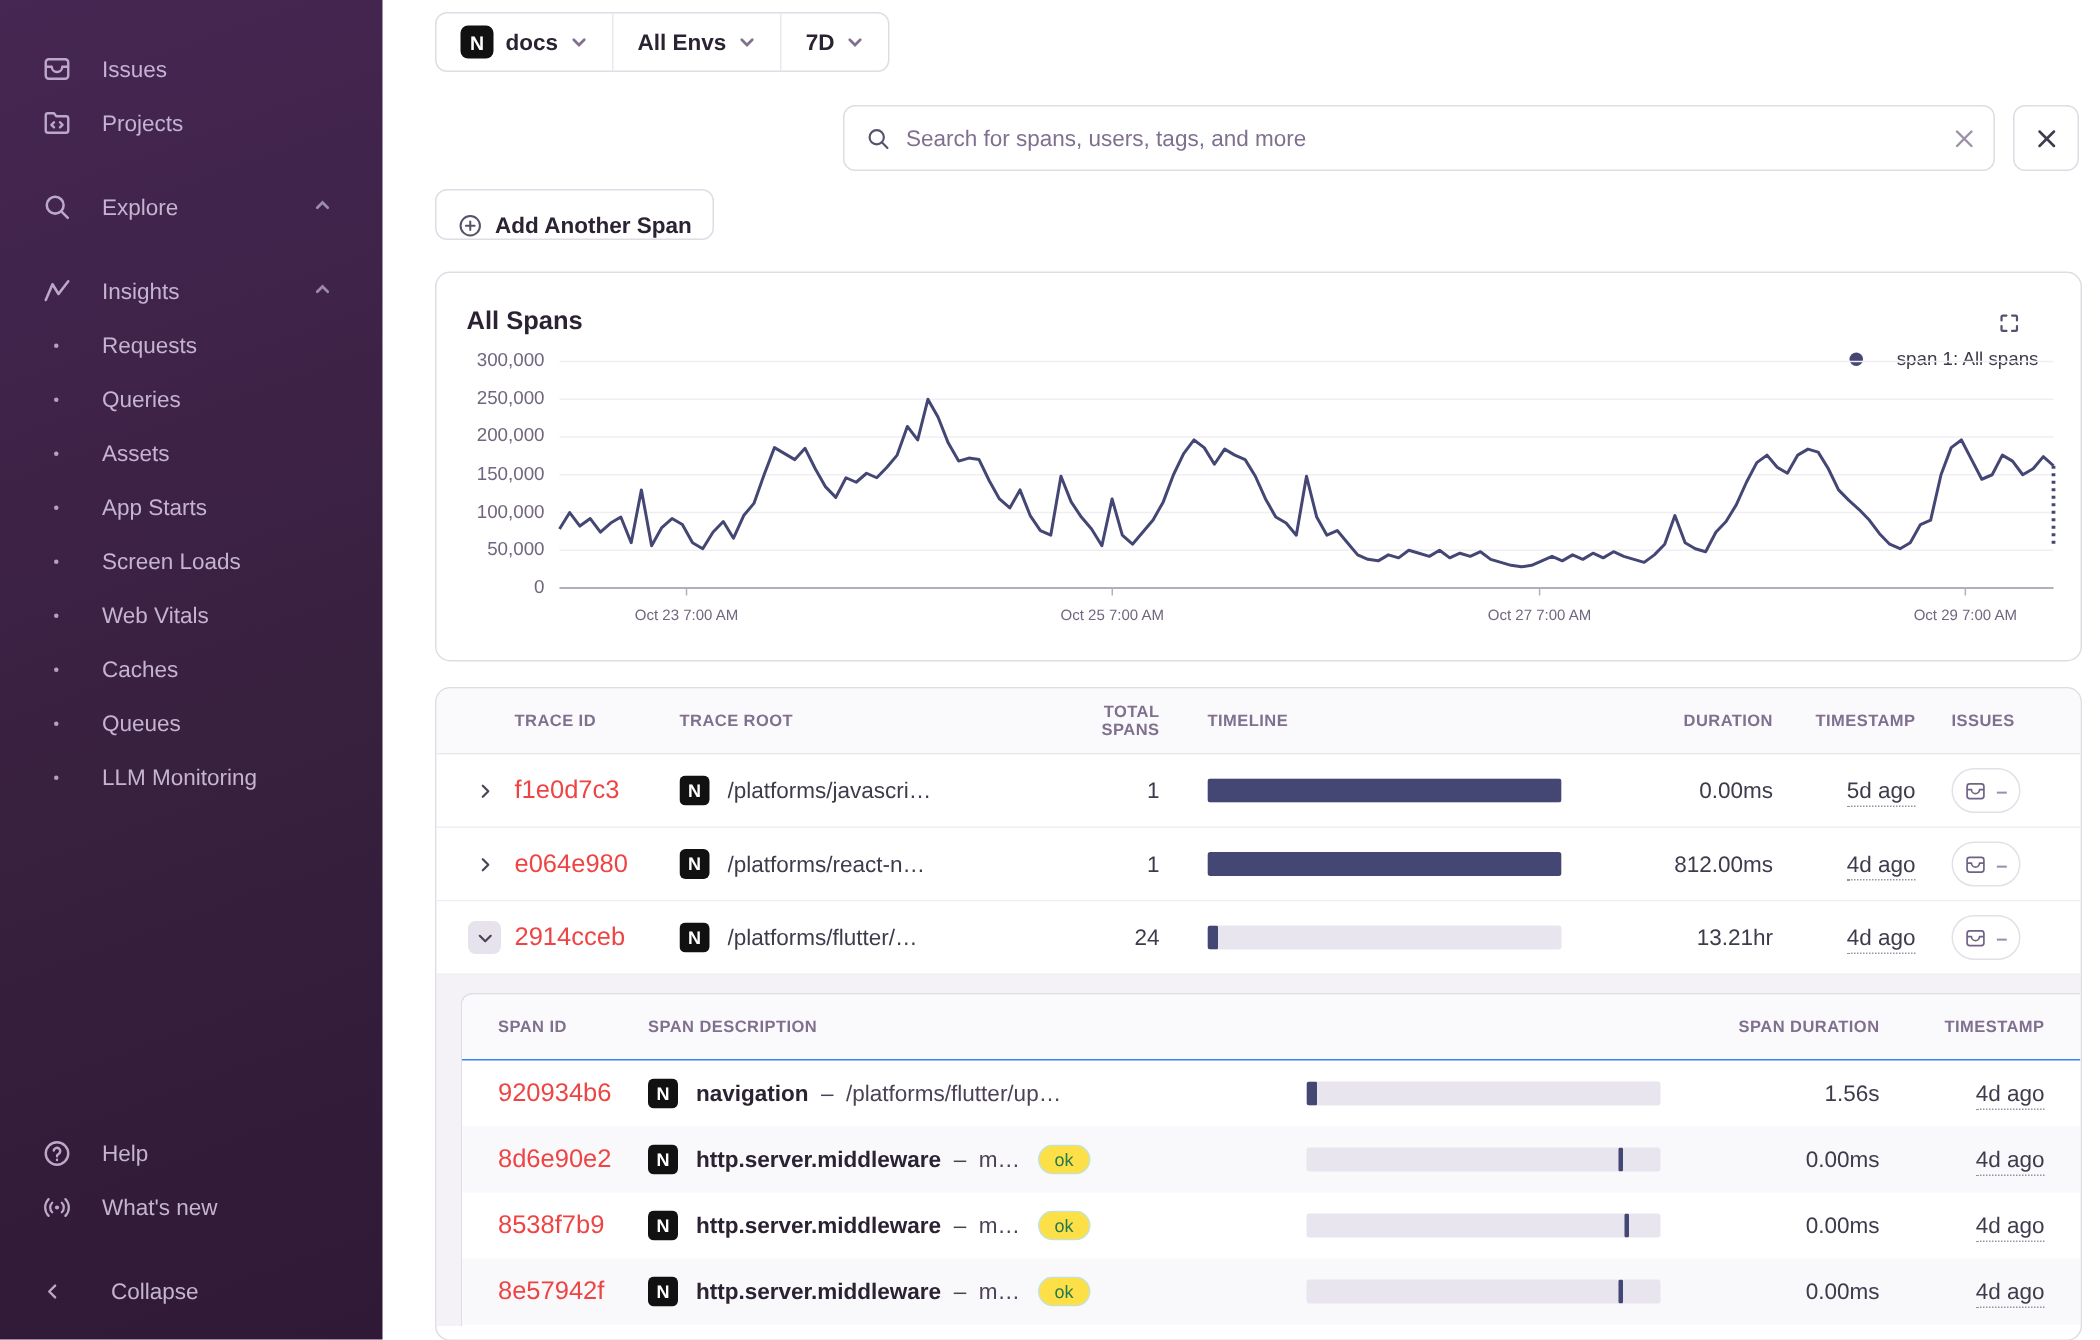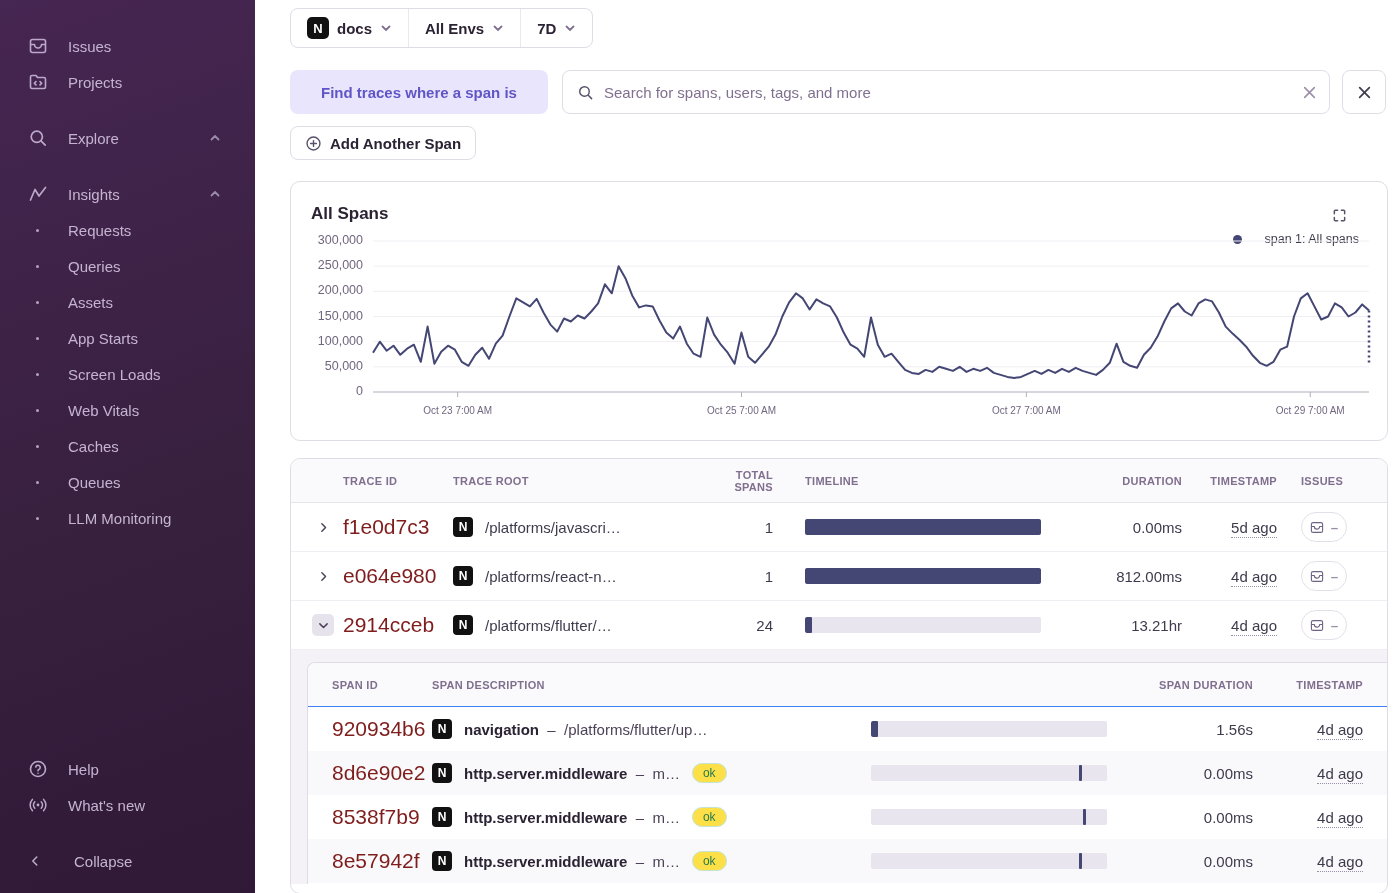--- a/index.html
+++ b/index.html
@@ -52,21 +52,21 @@
   .search-box { position:absolute; left:307px; top:70px; width:768px; height:44px; border:1px solid #e0dce5;
     border-radius:8px; background:#fff; display:flex; align-items:center; padding:0 12px 0 14px; }
   .search-box input { flex:1; border:none; outline:none; font-size:15px; color:#2b2233;
     font-family:"Liberation Sans",sans-serif; margin-left:10px; background:transparent; }
   .search-box input::placeholder { color:#80708f; }
   .icon-btn { background:none; border:none; cursor:pointer; color:#9c90a8; display:flex; align-items:center; }
   .close-sq { position:absolute; left:1087px; top:70px; width:44px; height:44px; border:1px solid #e0dce5;
     border-radius:8px; background:#fff; display:flex; align-items:center; justify-content:center;
     cursor:pointer; color:#3f3b4d; }
   .add-btn { position:absolute; left:35px; top:126px; height:34px; padding:0 14px; display:inline-flex;
-    align-items:center; gap:8px; border:1px solid #e0dce5; border-radius:8px; background:#fff;
+    align-items:flex-end; gap:8px; border:1px solid #e0dce5; border-radius:8px; background:#fff;
     font-weight:700; font-size:15px; color:#2b2233; cursor:pointer; }
   .add-btn .ic { color:#57516b; }
 
   
   .chart-panel { position:absolute; left:35px; top:181px; width:1098px; height:260px;
     border:1px solid #e0dce5; border-radius:10px; background:#fff; }
   .chart-title { position:absolute; left:20px; top:22px; font-size:17px; font-weight:700; }
   .fullscreen-btn { position:absolute; right:40px; top:26px; color:#57516b; cursor:pointer; }
   .legend { position:absolute; right:28px; top:50px; display:flex; align-items:center; gap:22px;
     font-size:12.5px; color:#3f3b4d; cursor:pointer; }
@@ -81,21 +81,21 @@
   .t-grid { display:grid; grid-template-columns:40px 110px minmax(0,1fr) 90px 264px 145px 95px 86px;
     align-items:center; padding-left:12px; }
   .t-head { height:44px; background:#faf9fb; border-bottom:1px solid #e8e4ec; }
   .th { font-size:11px; font-weight:700; color:#80708f; letter-spacing:.3px; }
   .th.r, .cell.r { text-align:right; padding-right:24px; }
   .trace-row { height:49px; border-bottom:1px solid #f0edf3; background:#fff; }
   .cell { font-size:15px; color:#3f3b4d; min-width:0; }
   .chev-cell { display:flex; justify-content:center; cursor:pointer; color:#4d4158; }
   .chev-box { width:22px; height:22px; display:flex; align-items:center; justify-content:center; border-radius:5px; }
   .chev-box.open { background:#e7e3ec; }
-  .id-link { color:#7f1d1d; cursor:pointer; text-decoration:none; font-size:21px; }
+  .id-link { color:#ef4444; cursor:pointer; text-decoration:none; font-size:17px; }
   .root-cell { display:flex; align-items:center; gap:12px; overflow:hidden; white-space:nowrap; }
   .n-icon.sm { width:20px; height:20px; font-size:12px; border-radius:4px; flex:none; }
   .truncate { overflow:hidden; text-overflow:ellipsis; white-space:nowrap; }
   .timeline-cell { padding:0 20px 0 8px; }
   .track { position:relative; height:16px; border-radius:2px; background:#e9e5ef; overflow:hidden; }
   .track .seg { position:absolute; top:0; height:100%; background:#444674; border-radius:1px; }
   .ts { border-bottom:1px dotted #9c90a8; padding-bottom:1px; }
   .issues-cell { display:flex; align-items:center; }
   .issues-btn { display:flex; align-items:center; gap:7px; width:46px; height:30px; justify-content:center;
     border:1px solid #e4e0e9; border-radius:16px; background:#fff; color:#6f6285; cursor:pointer; }
@@ -267,21 +267,20 @@
         </svg>
     </div>
     <div class="pb-seg">
       <span>7D</span>
       <svg class="chev" width="12" height="12" viewBox="0 0 12 12" fill="none" stroke="currentColor" stroke-width="1.8" stroke-linecap="round">
           <polyline points="2.5,4.5 6,8 9.5,4.5"></polyline>
         </svg>
     </div>
   </div>
 
-  <div class="find-pill">Find traces where a span is</div>
   <div class="search-box">
     <span style="color:#57516b;display:flex;">
       <svg width="17" height="17" viewBox="0 0 20 20" fill="none" stroke="currentColor" stroke-width="1.7" stroke-linecap="round">
           <circle cx="8.8" cy="8.8" r="5.6"></circle>
           <line x1="13.2" y1="13.2" x2="17.2" y2="17.2"></line>
         </svg>
     </span>
     <input type="text" placeholder="Search for spans, users, tags, and more" style="">
     <button class="icon-btn">
       <svg width="15" height="15" viewBox="0 0 14 14" fill="none" stroke="currentColor" stroke-width="1.5" stroke-linecap="round">

